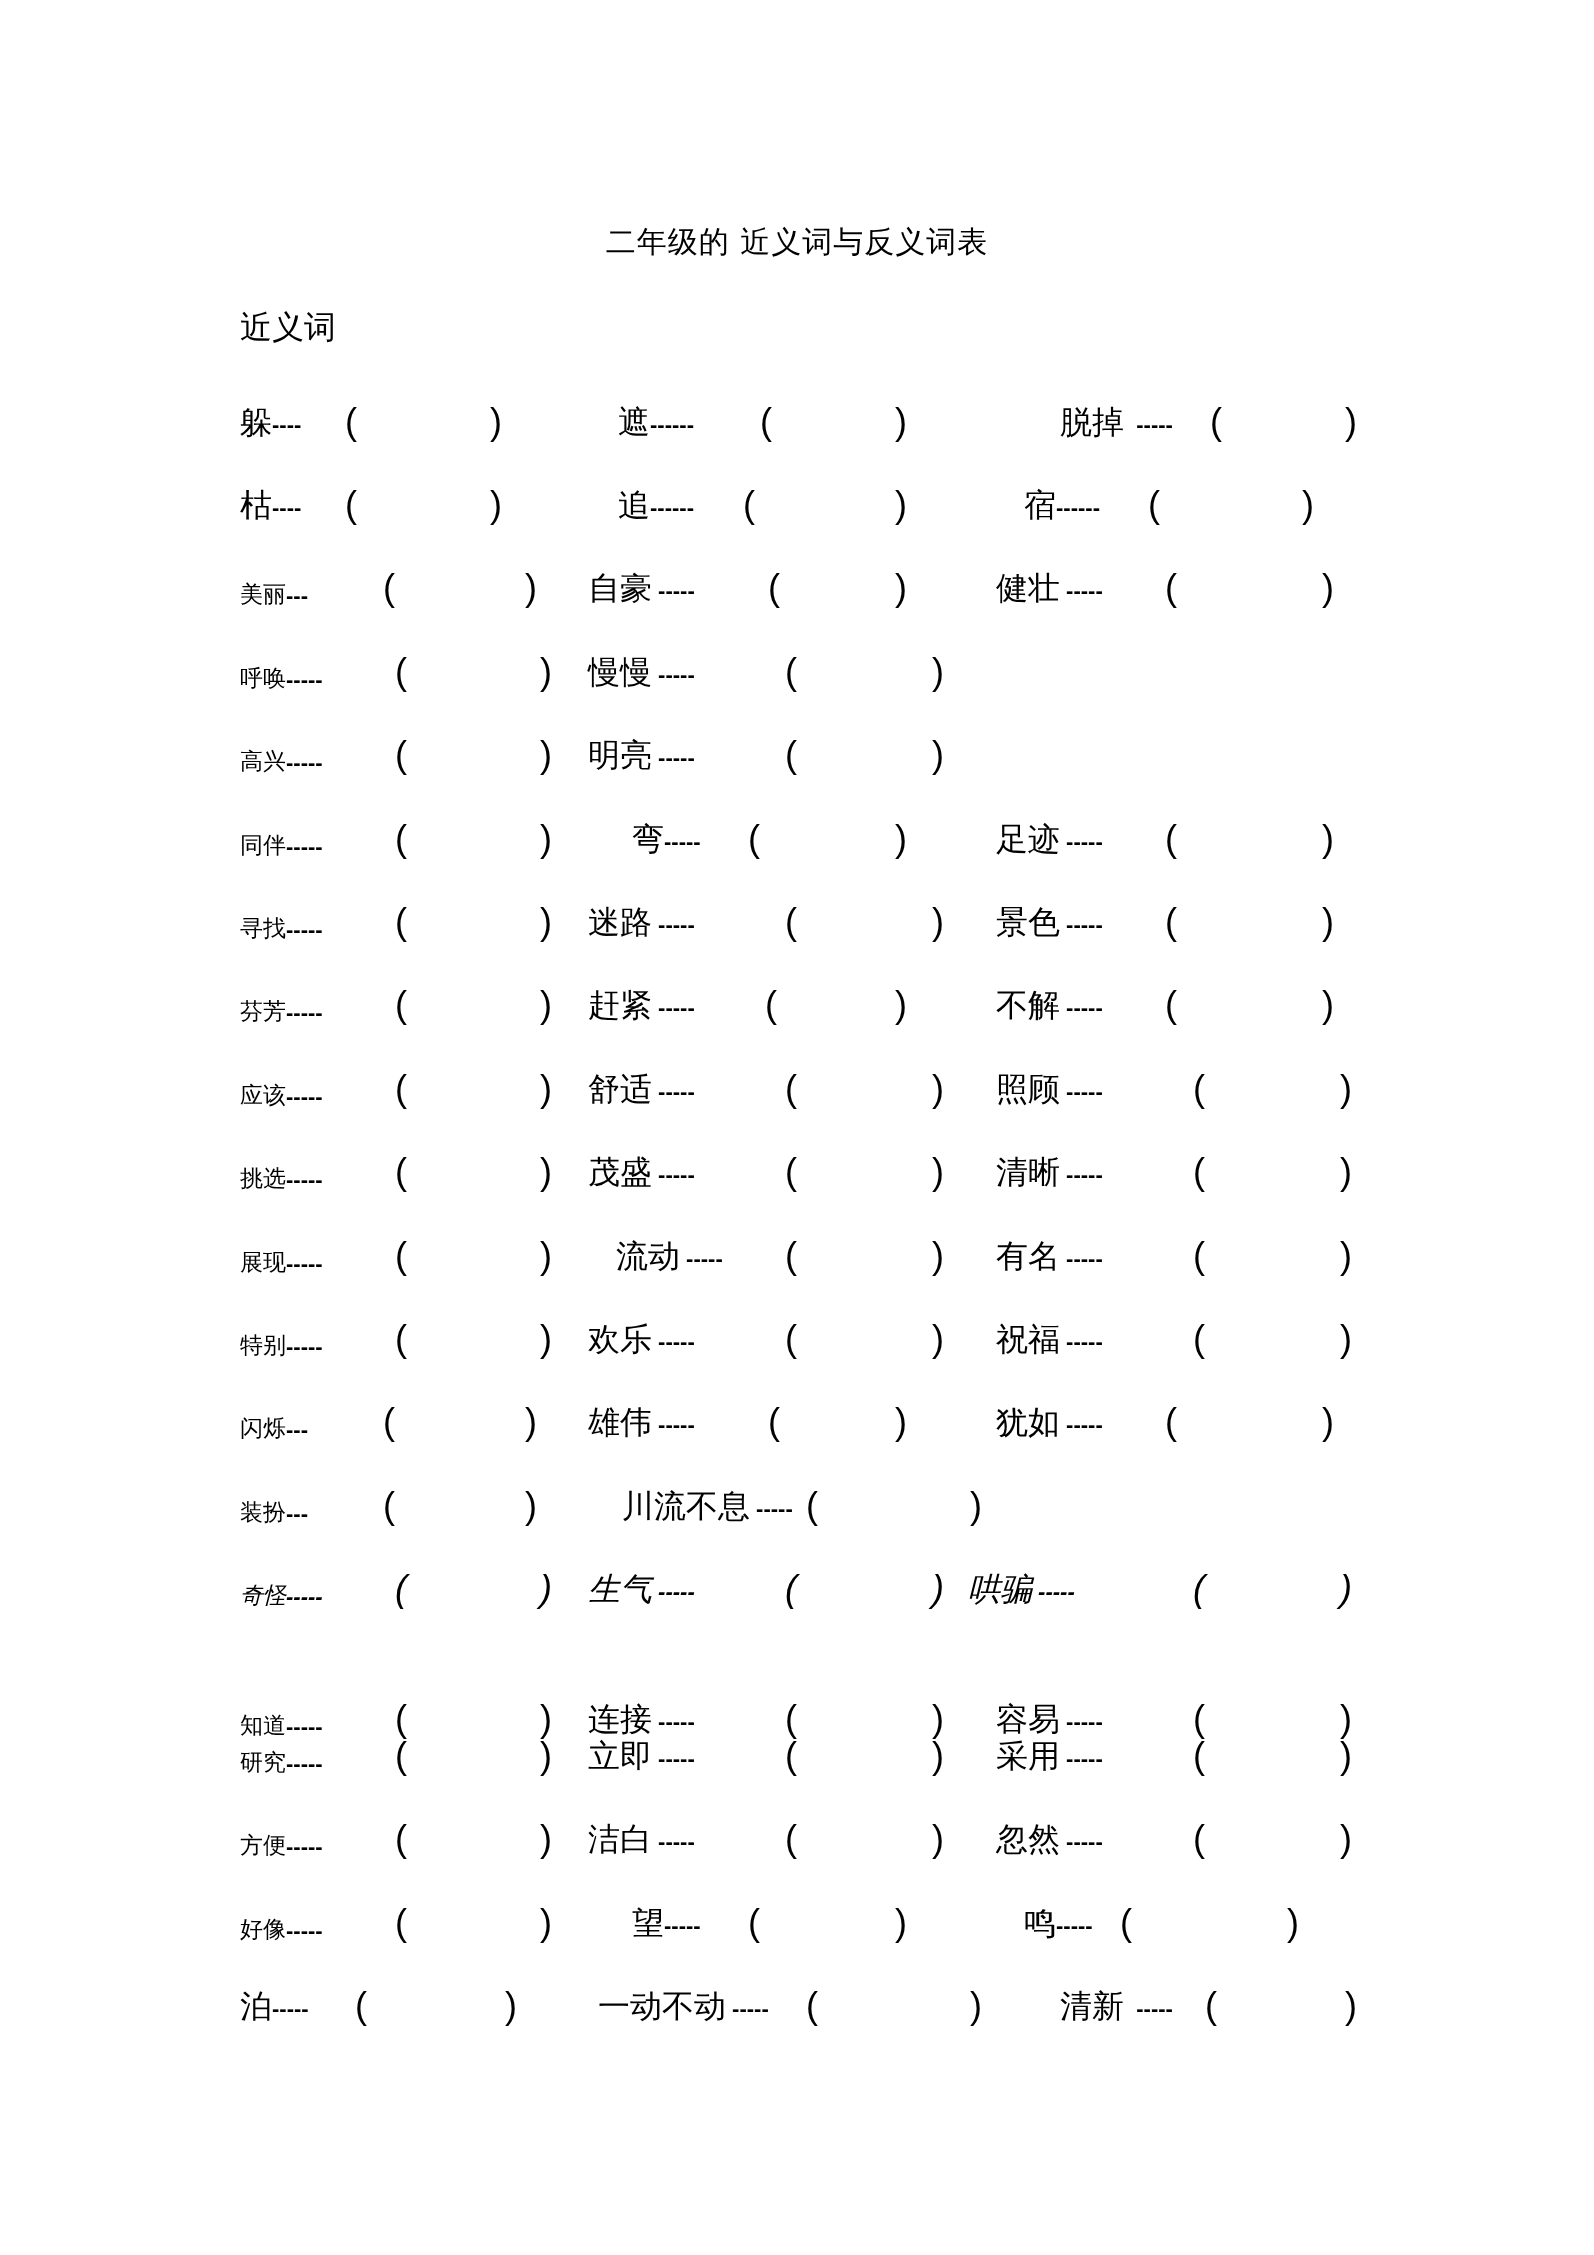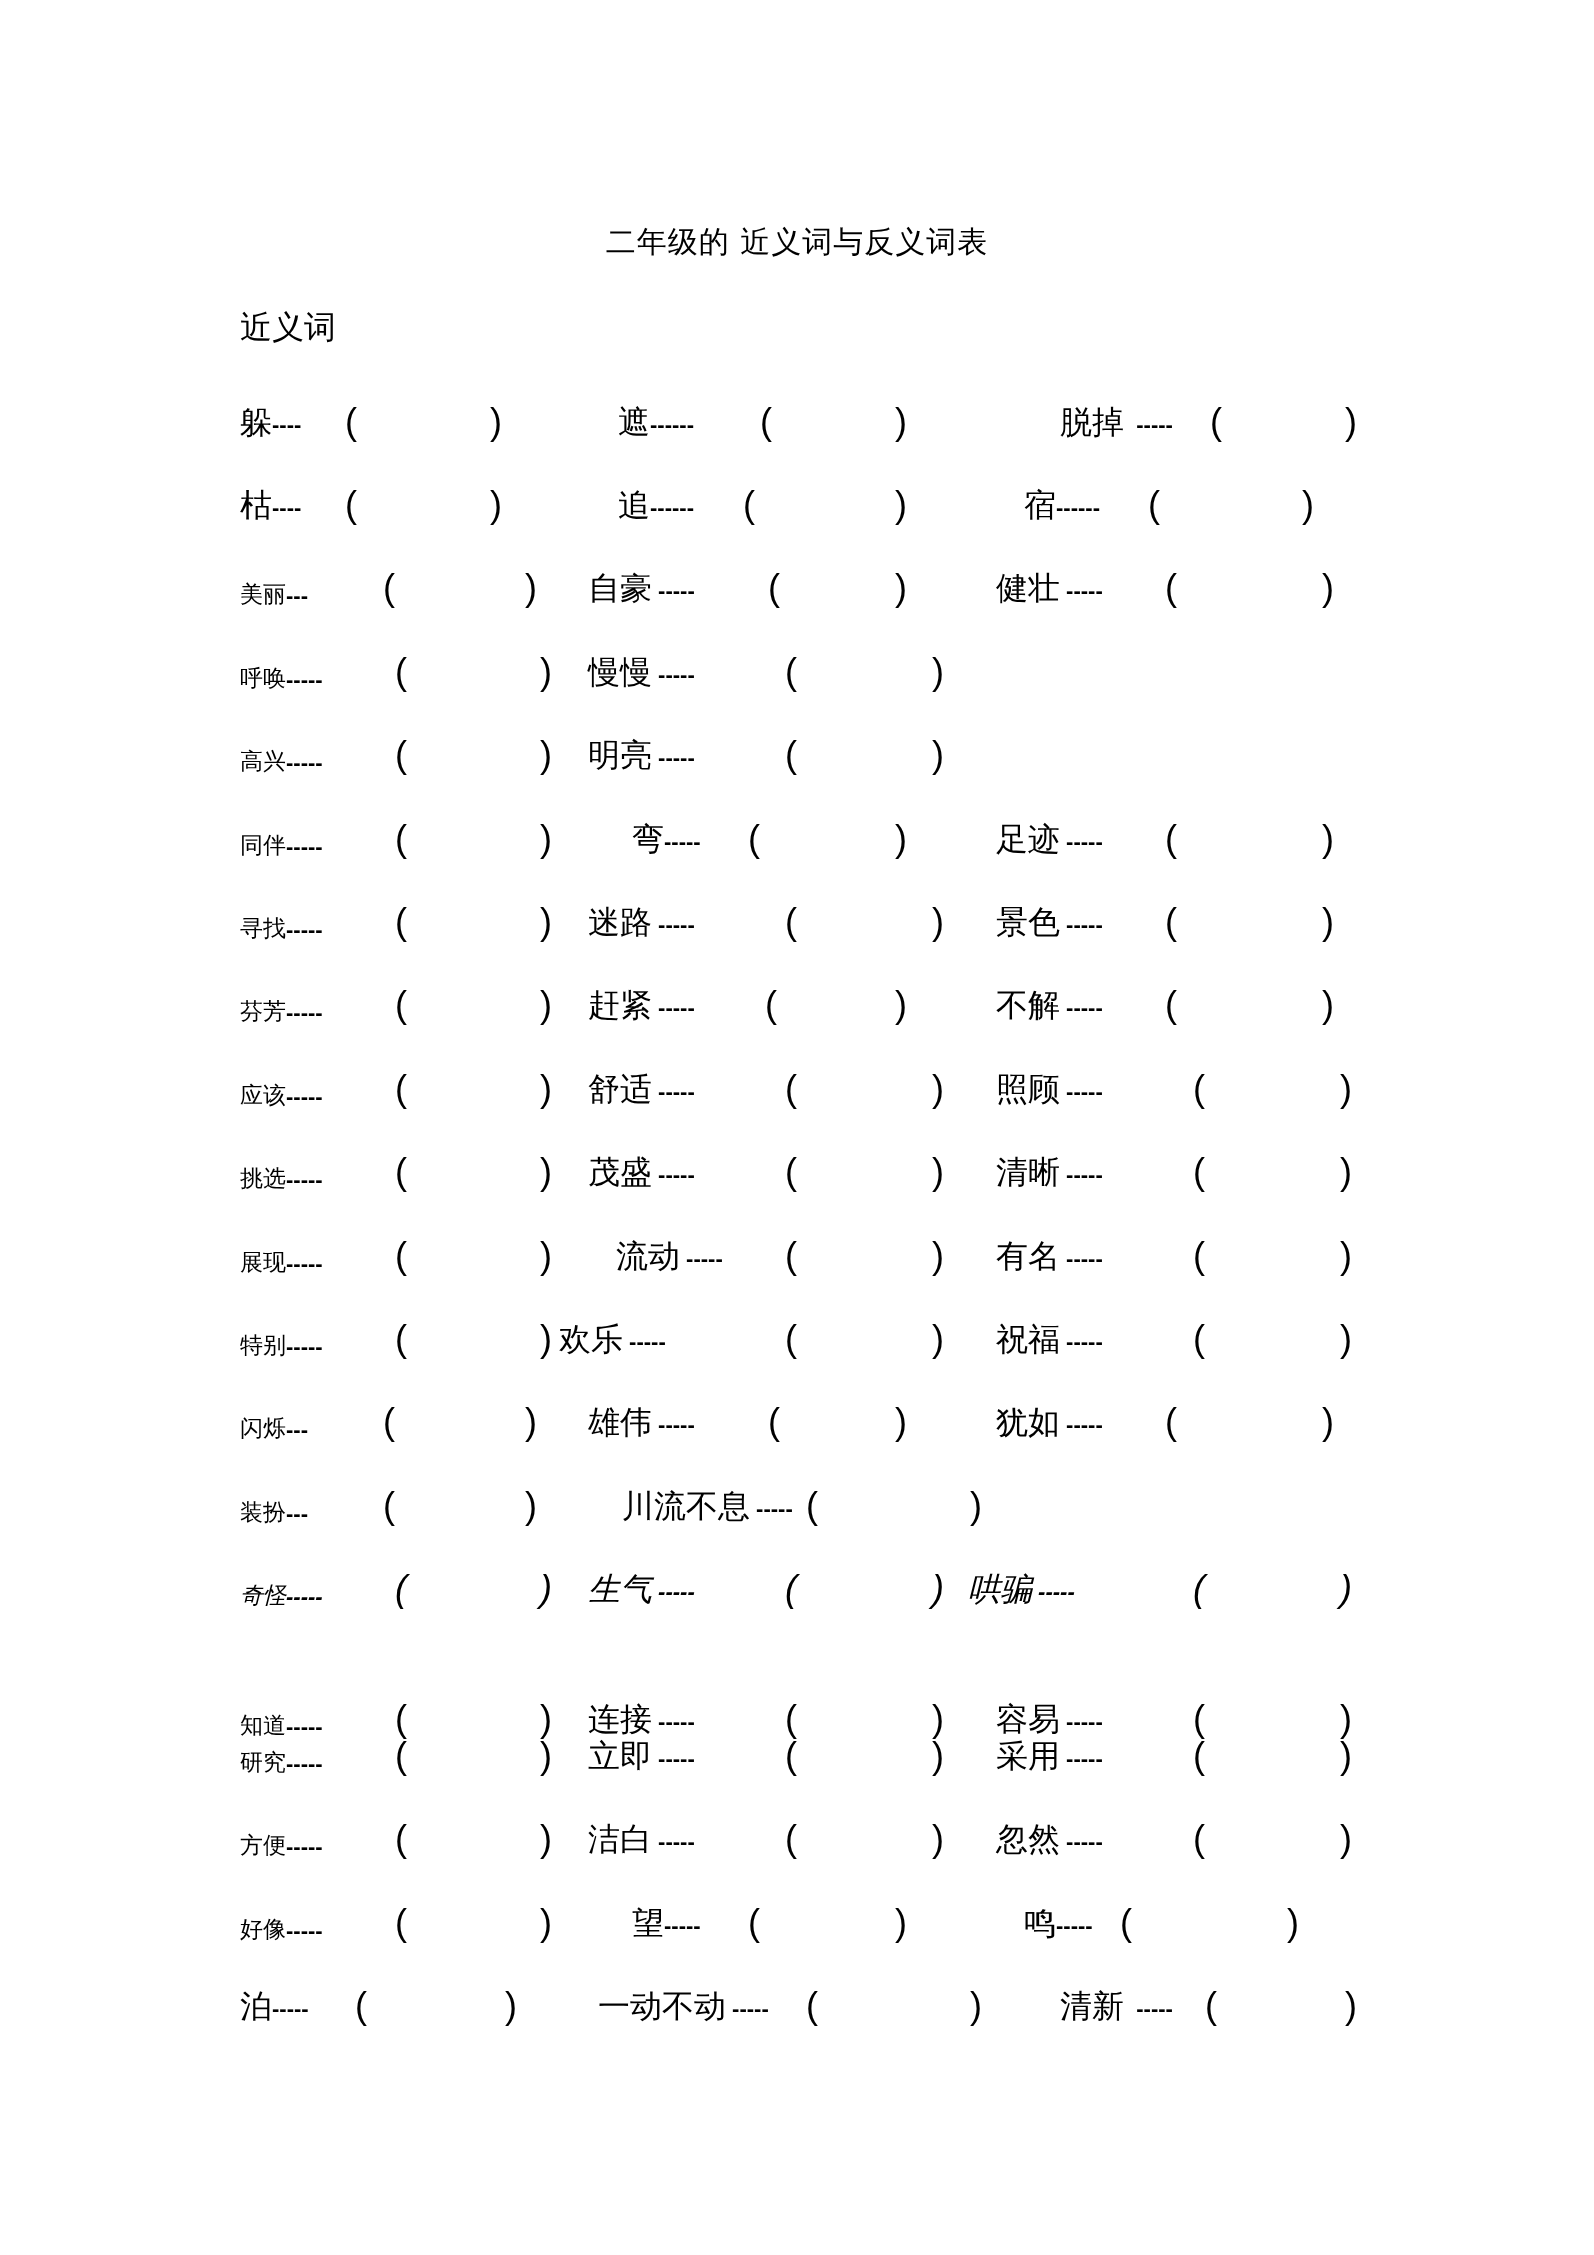--- a/index.html
+++ b/index.html
@@ -133,21 +133,21 @@
         <span class="paren" style="left: 785px;">(</span>
         <span class="paren" style="left: 932px;">)</span>
         <div class="cell" style="left: 996px;"><span>有名</span><span class="dash" style="white-space: pre;"> -----</span></div>
         <span class="paren" style="left: 1193px;">(</span>
         <span class="paren" style="left: 1340px;">)</span>
       </div>
       <div class="row" style="top: 1317px;">
         <div class="cell small" style="left: 240px;"><span>特别</span><span class="dash" style="white-space: pre;">-----</span></div>
         <span class="paren" style="left: 395px;">(</span>
         <span class="paren" style="left: 540px;">)</span>
-        <div class="cell" style="left: 559px;"><span>欢乐</span><span class="dash" style="white-space: pre;"> -----</span></div>
+        <div class="cell" style="left: 588px;"><span>欢乐</span><span class="dash" style="white-space: pre;"> -----</span></div>
         <span class="paren" style="left: 785px;">(</span>
         <span class="paren" style="left: 932px;">)</span>
         <div class="cell" style="left: 996px;"><span>祝福</span><span class="dash" style="white-space: pre;"> -----</span></div>
         <span class="paren" style="left: 1193px;">(</span>
         <span class="paren" style="left: 1340px;">)</span>
       </div>
       <div class="row" style="top: 1400px;">
         <div class="cell small" style="left: 240px;"><span>闪烁</span><span class="dash" style="white-space: pre;">---</span></div>
         <span class="paren" style="left: 383px;">(</span>
         <span class="paren" style="left: 525px;">)</span>

